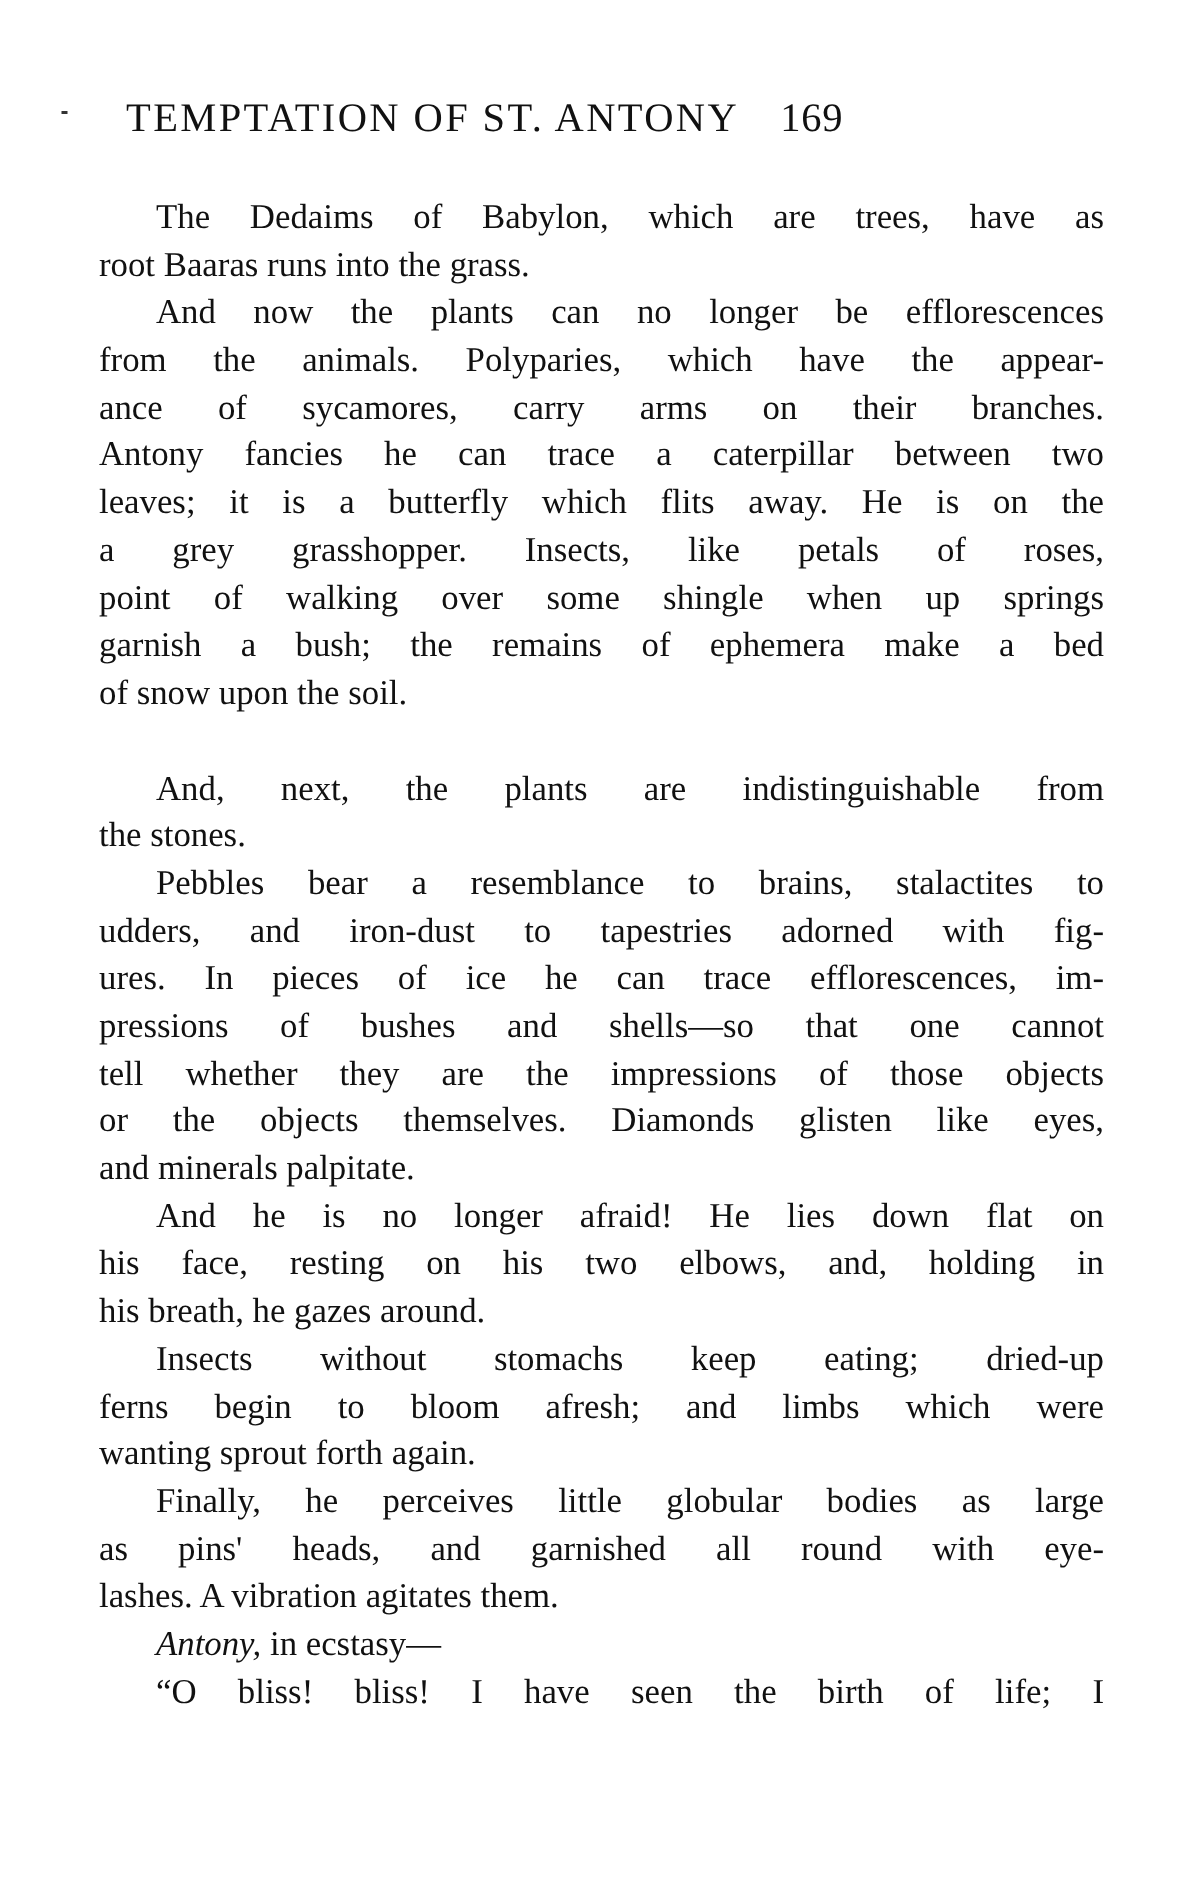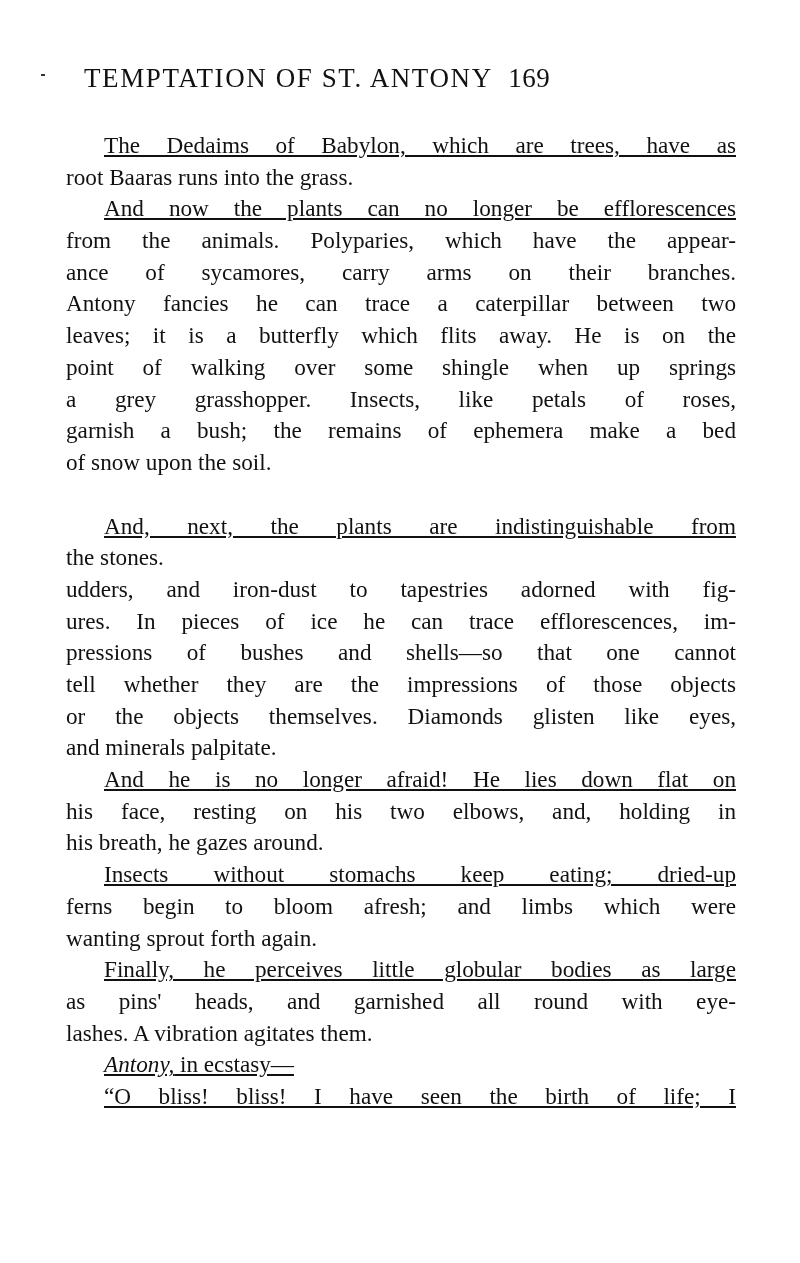--- a/index.html
+++ b/index.html
@@ -35,21 +35,21 @@
       left: 84px;
       top: 58px;
       width: 652px;
       height: 40px;
       font-size: 27px;
       letter-spacing: 1.6px;
       white-space: nowrap;
       line-height: 40px;
     }
     .header .pageno {
-      margin-left: 8px;
+      margin-left: 20px;
       letter-spacing: 0.5px;
     }
     .body {
       position: absolute;
       left: 66px;
       top: 130px;
       width: 670px;
       font-size: 23.2px;
       line-height: 31.7px;
     }
@@ -58,21 +58,20 @@
       height: 31.7px;
       white-space: nowrap;
       text-align: justify;
       text-align-last: justify;
     }
     .line.last {
       text-align-last: left;
     }
     .line.indent {
       padding-left: 38px;
-      text-decoration: underline;
     }
     .gap {
       display: block;
       height: 32px;
     }
     .para {
       display: block;
     }
     .ital {
       font-style: italic;
@@ -95,34 +94,35 @@
       <span class="line indent">The Dedaims of Babylon, which are trees, have as</span>
       <span class="line last">root Baaras runs into the grass.</span>
     </div>
 
     <div class="para">
       <span class="line indent">And now the plants can no longer be efflorescences</span>
       <span class="line">from the animals.  Polyparies, which have the appear-</span>
       <span class="line">ance of sycamores, carry arms on their branches.</span>
       <span class="line">Antony fancies he can trace a caterpillar between two</span>
       <span class="line">leaves; it is a butterfly which flits away.  He is on the</span>
+      <span class="line">a grey grasshopper.  Insects, like petals of roses,</span>
       <span class="line">point of walking over some shingle when up springs</span>
-      <span class="line">a grey grasshopper.  Insects, like petals of roses,</span>
       <span class="line">garnish a bush; the remains of ephemera make a bed</span>
       <span class="line last">of snow upon the soil.</span>
     </div>
 
     <span class="gap"></span>
 
     <div class="para">
       <span class="line indent">And, next, the plants are indistinguishable from</span>
       <span class="line last">the stones.</span>
     </div>
 
     <div class="para">
+      <span class="line indent">Pebbles bear a resemblance to brains, stalactites to</span>
       <span class="line">udders, and iron-dust to tapestries adorned with fig-</span>
       <span class="line">ures.  In pieces of ice he can trace efflorescences, im-</span>
       <span class="line">pressions of bushes and shells—so that one cannot</span>
       <span class="line">tell whether they are the impressions of those objects</span>
       <span class="line">or the objects themselves.  Diamonds glisten like eyes,</span>
       <span class="line last">and minerals palpitate.</span>
     </div>
 
     <div class="para">
       <span class="line indent">And he is no longer afraid!  He lies down flat on</span>

